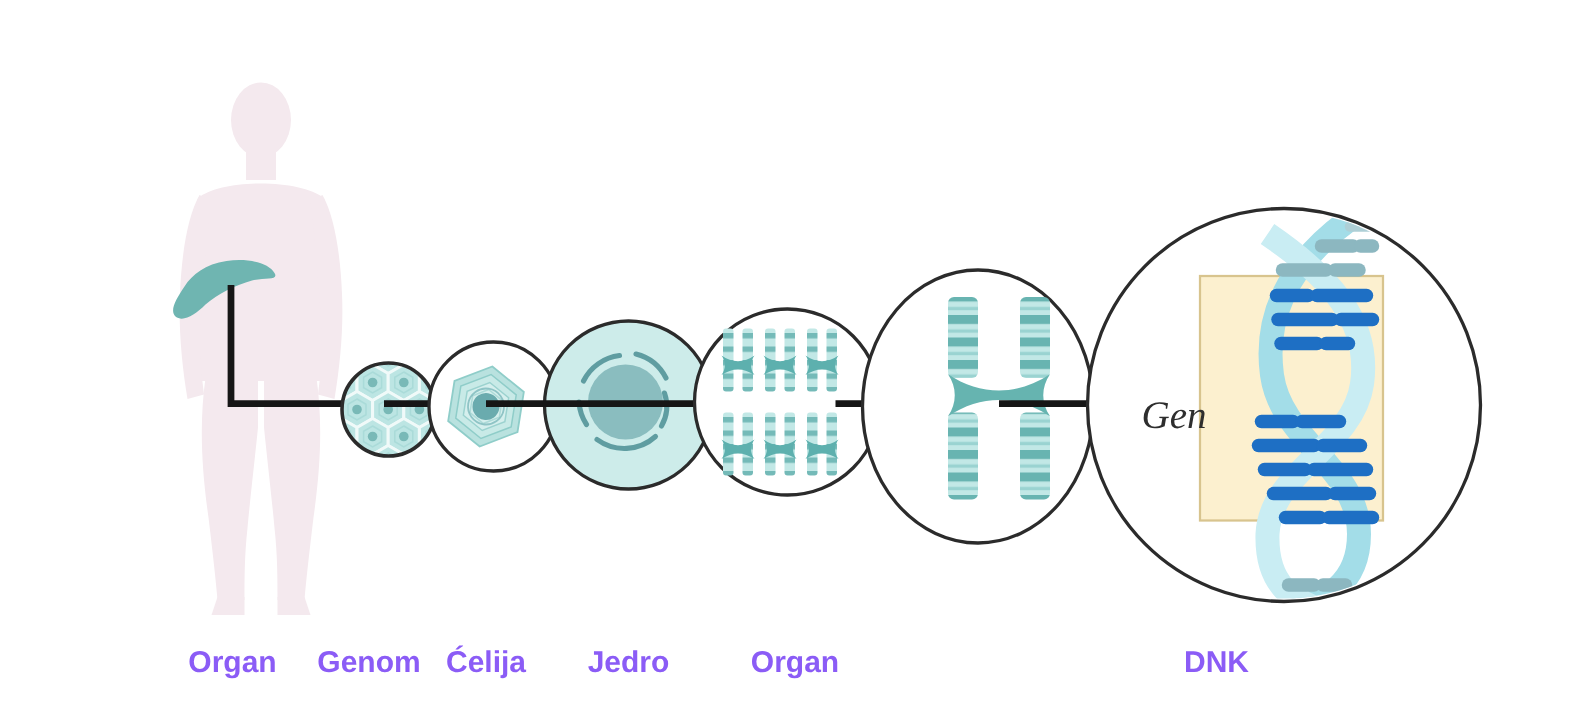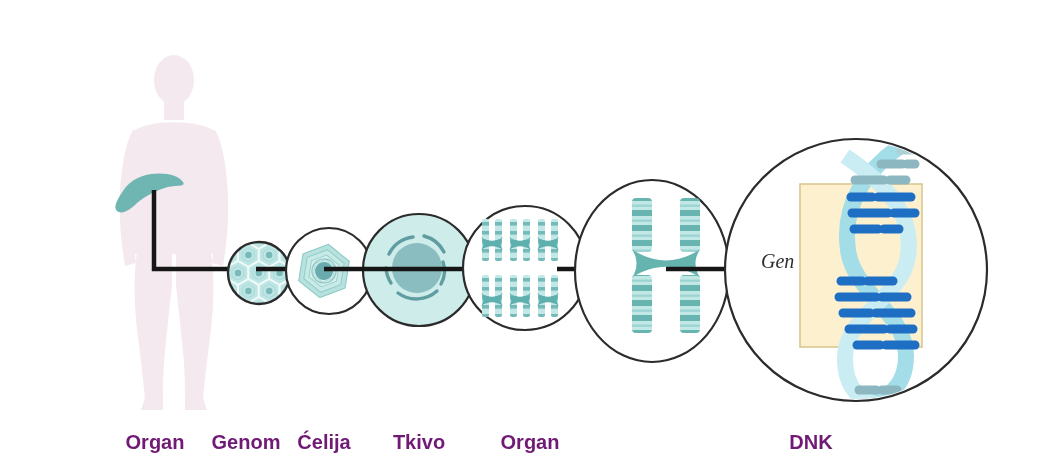--- a/index.html
+++ b/index.html
@@ -10,29 +10,29 @@
     overflow:hidden;
     font-family:"Liberation Sans", sans-serif;
   }
   #art{position:absolute;left:0;top:0;}
   .stage{
     position:absolute;
     top:431px;
     transform:translateX(-50%);
     font-weight:700;
     font-size:20px;
-    color:#701a75;
+    color:#8b5cf6;
     white-space:nowrap;
   }
   .gene-label{
     position:absolute;
-    left:761px;top:250px;
+    left:761px;top:262px;
     font-family:"Liberation Serif", serif;
     font-style:italic;
-    font-size:20px;
+    font-size:26px;
     color:#2e2e2e;
   }
 </style>
 </head>
 <body>
 
 <div id="figure">
 
   <svg id="art" width="1050" height="468" viewBox="0 0 1050 468" xmlns="http://www.w3.org/2000/svg">
 
@@ -200,19 +200,19 @@
           <line x1="857" y1="345" x2="880" y2="345"></line>
             <line x1="886" y1="345" x2="915" y2="345"></line>
         </g>
       </g>
     </g>
   </svg>
 
   <span class="stage" style="left:155px">Organ</span>
   <span class="stage" style="left:246px">Genom</span>
   <span class="stage" style="left:324px">Ćelija</span>
-  <span class="stage" style="left:419px">Tkivo</span>
+  <span class="stage" style="left:419px">Jedro</span>
   <span class="stage" style="left:530px">Organ</span>
   <span class="stage" style="left:811px">DNK</span>
 
   <span class="gene-label">Gen</span>
 
 </div>
 
 </body></html>

